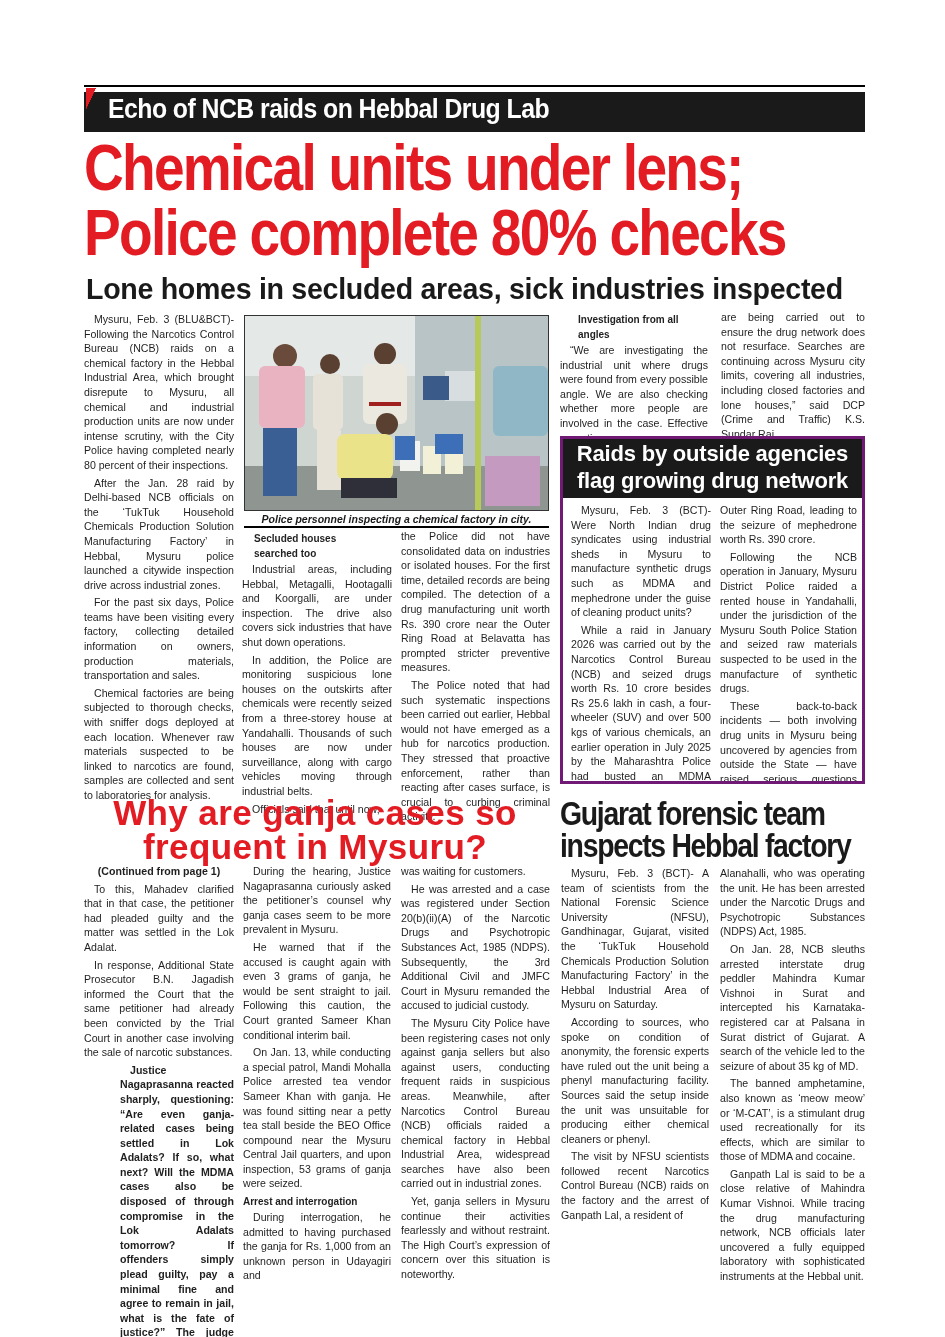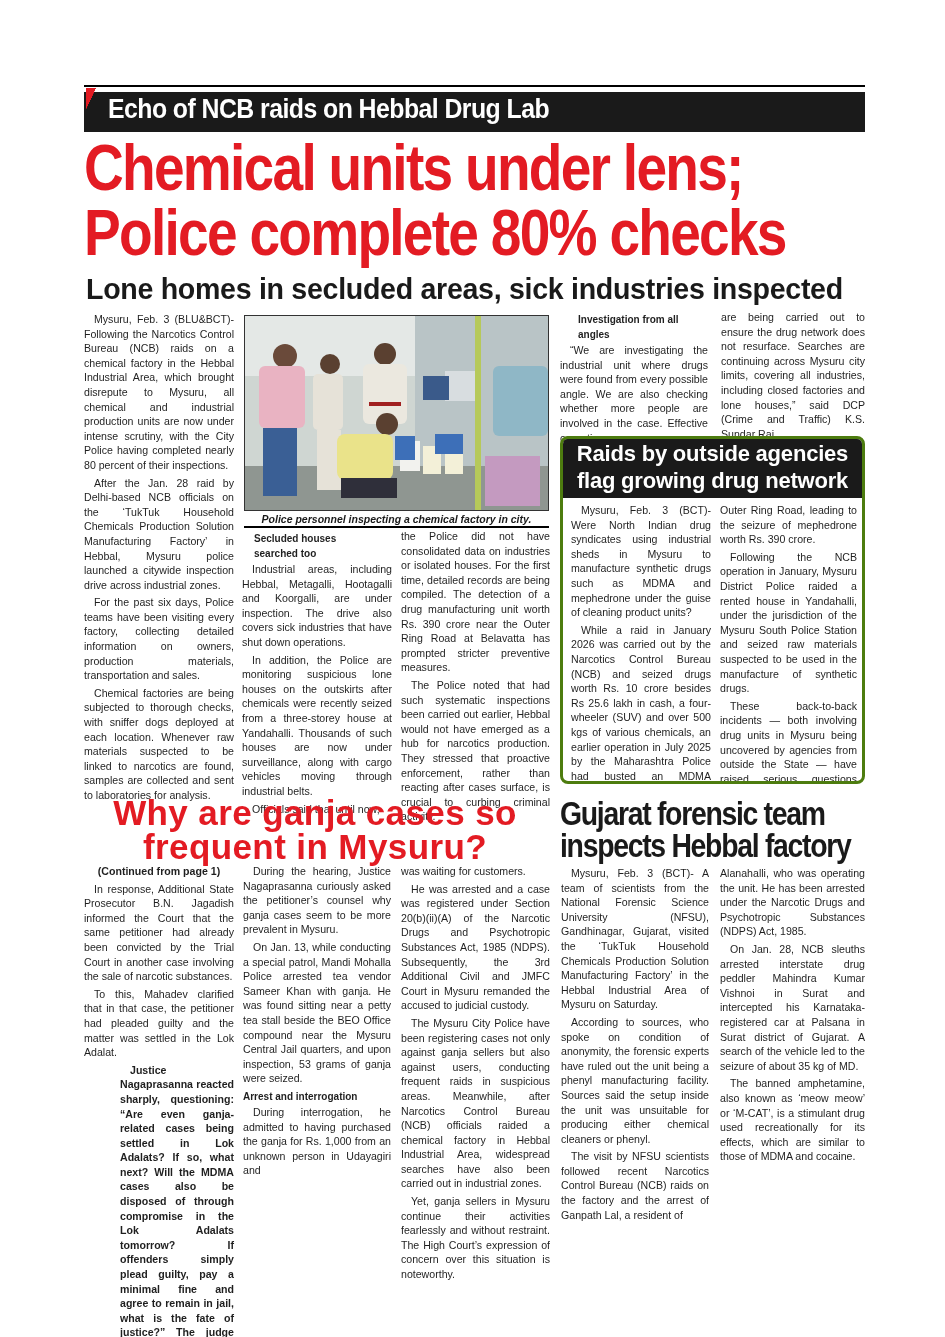--- a/index.html
+++ b/index.html
@@ -13,21 +13,21 @@
   .headline { position: absolute; color: #e31b23; font-weight: bold; font-family: "Liberation Sans", sans-serif; font-size: 64px; line-height: 60px; letter-spacing: -2px; transform: scaleX(0.86); transform-origin: left top; white-space: nowrap; }
   .subhead { position: absolute; left: 86px; top: 273px; font-weight: bold; font-size: 29px; color: #1a1a1a; letter-spacing: -0.3px; white-space: nowrap; }
   .col { position: absolute; font-size: 10.6px; line-height: 14.6px; text-align: justify; hyphens: auto; color: #1f1f1f; }
   .col p { text-indent: 10px; margin-bottom: 3px; }
   .col p.noind { text-indent: 0; }
   .col p.bold { font-weight: bold; margin-left: 36px; }
   .col h4 { font-size: 10px; text-align: left; font-weight: bold; line-height: 15px; margin: 2px 0 1px; }
   .col .cont { text-align: center; font-weight: bold; text-indent: 0; }
   .photo { position: absolute; left: 244px; top: 315px; width: 305px; height: 196px; border: 1px solid #333; overflow: hidden; background: #d8dcd8; }
   .caption { position: absolute; left: 244px; top: 513px; width: 305px; font-size: 10.5px; font-weight: bold; font-style: italic; text-align: center; }
-  .box { position: absolute; left: 560px; top: 436px; width: 305px; height: 348px; border: 3px solid #4d7c0f; border-radius: 8px; overflow: hidden; }
+  .box { position: absolute; left: 560px; top: 436px; width: 305px; height: 348px; border: 3px solid #701a75; border-radius: 0; overflow: hidden; }
   .box-head { background: #1a1a1a; color: #fff; font-weight: bold; font-size: 22px; line-height: 27px; text-align: center; padding: 1px 0 4px; letter-spacing: -0.2px; }
   .red-head { position: absolute; left: 80px; top: 796px; width: 470px; color: #e31b23; font-weight: bold; font-size: 35px; line-height: 34px; text-align: center; letter-spacing: 0.4px; font-family: "Liberation Sans", sans-serif; }
   .dark-head { position: absolute; left: 560px; top: 798px; width: 310px; color: #1a1a1a; font-weight: bold; font-size: 33px; line-height: 32px; letter-spacing: -1.5px; font-family: "Liberation Sans", sans-serif; transform: scaleX(0.86); transform-origin: left top; white-space: nowrap; }
 </style>
 </head>
 <body>
 
 <div class="abs hdr-text" style="left:84px; top:70px;">STAR OF MYSORE</div>
 <div class="abs hdr-text" style="left:243px; top:70px; font-weight:bold;">Tuesday 3rd February 2026</div>
 <div class="abs hdr-text" style="right:80px; top:70px;">Page-6</div>
@@ -115,26 +115,27 @@
   <div class="col" style="left:157px; top:64px; width:137px;">
     <p class="noind">Outer Ring Road, leading to the seizure of mephedrone worth Rs. 390 crore.</p>
     <p>Following the NCB operation in January, Mysuru District Police raided a rented house in Yandahalli, under the jurisdiction of the Mysuru South Police Station and seized raw materials suspected to be used in the manufacture of synthetic drugs.</p>
     <p>These back-to-back incidents — both involving drug units in Mysuru being uncovered by agencies from outside the State — have raised serious questions about effectiveness of local law enforcement and regulatory monitoring.</p>
   </div>
 </div>
 
 <div class="red-head">Why are ganja cases so frequent in Mysuru?</div>
 <div class="col" style="left:84px; top:864px; width:150px;">
   <p class="cont">(Continued from page 1)</p>
+  <p>To this, Mahadev clarified that in that case, the petitioner had pleaded guilty and the matter was settled in the Lok Adalat.</p>
   <p>In response, Additional State Prosecutor B.N. Jagadish informed the Court that the same petitioner had already been convicted by the Trial Court in another case involving the sale of narcotic substances.</p>
-  <p>To this, Mahadev clarified that in that case, the petitioner had pleaded guilty and the matter was settled in the Lok Adalat.</p>
   <p class="bold">Justice Nagaprasanna reacted sharply, questioning: “Are even ganja-related cases being settled in Lok Adalats? If so, what next? Will the MDMA cases also be disposed of through compromise in the Lok Adalats tomorrow? If offenders simply plead guilty, pay a minimal fine and agree to remain in jail, what is the fate of justice?” The judge expressed deep concern over such practices.</p>
 </div>
 <div class="col" style="left:243px; top:864px; width:148px;">
   <p>During the hearing, Justice Nagaprasanna curiously asked the petitioner’s counsel why ganja cases seem to be more prevalent in Mysuru.</p>
+  <p>He warned that if the accused is caught again with even 3 grams of ganja, he would be sent straight to jail. Following this caution, the Court granted Sameer Khan conditional interim bail.</p>
   <p>On Jan. 13, while conducting a special patrol, Mandi Mohalla Police arrested tea vendor Sameer Khan with ganja. He was found sitting near a petty tea stall beside the BEO Office compound near the Mysuru Central Jail quarters, and upon inspection, 53 grams of ganja were seized.</p>
   <h4>Arrest and interrogation</h4>
   <p>During interrogation, he admitted to having purchased the ganja for Rs. 1,000 from an unknown person in Udayagiri and</p>
 </div>
 <div class="col" style="left:401px; top:864px; width:149px;">
   <p class="noind">was waiting for customers.</p>
   <p>He was arrested and a case was registered under Section 20(b)(ii)(A) of the Narcotic Drugs and Psychotropic Substances Act, 1985 (NDPS). Subsequently, the 3rd Additional Civil and JMFC Court in Mysuru remanded the accused to judicial custody.</p>
   <p>The Mysuru City Police have been registering cases not only against ganja sellers but also against users, conducting frequent raids in suspicious areas. Meanwhile, after Narcotics Control Bureau (NCB) officials raided a chemical factory in Hebbal Industrial Area, widespread searches have also been carried out in industrial zones.</p>
   <p>Yet, ganja sellers in Mysuru continue their activities fearlessly and without restraint. The High Court’s expression of concern over this situation is noteworthy.</p>
 </div>
@@ -143,13 +144,14 @@
 <div class="dark-head" style="top:830px;">inspects Hebbal factory</div>
 <div class="col" style="left:561px; top:866px; width:148px;">
   <p>Mysuru, Feb. 3 (BCT)- A team of scientists from the National Forensic Science University (NFSU), Gandhinagar, Gujarat, visited the ‘TukTuk Household Chemicals Production Solution Manufacturing Factory’ in the Hebbal Industrial Area of Mysuru on Saturday.</p>
   <p>According to sources, who spoke on condition of anonymity, the forensic experts have ruled out the unit being a phenyl manufacturing facility. Sources said the setup inside the unit was unsuitable for producing either chemical cleaners or phenyl.</p>
   <p>The visit by NFSU scientists followed recent Narcotics Control Bureau (NCB) raids on the factory and the arrest of Ganpath Lal, a resident of</p>
 </div>
 <div class="col" style="left:720px; top:866px; width:145px;">
   <p class="noind">Alanahalli, who was operating the unit. He has been arrested under the Narcotic Drugs and Psychotropic Substances (NDPS) Act, 1985.</p>
   <p>On Jan. 28, NCB sleuths arrested interstate drug peddler Mahindra Kumar Vishnoi in Surat and intercepted his Karnataka-registered car at Palsana in Surat district of Gujarat. A search of the vehicle led to the seizure of about 35 kg of MD.</p>
   <p>The banned amphetamine, also known as ‘meow meow’ or ‘M-CAT’, is a stimulant drug used recreationally for its effects, which are similar to those of MDMA and cocaine.</p>
+  <p>Ganpath Lal is said to be a close relative of Mahindra Kumar Vishnoi. While tracing the drug manufacturing network, NCB officials later uncovered a fully equipped laboratory with sophisticated instruments at the Hebbal unit.</p>
 </div>
 
 </body></html>

